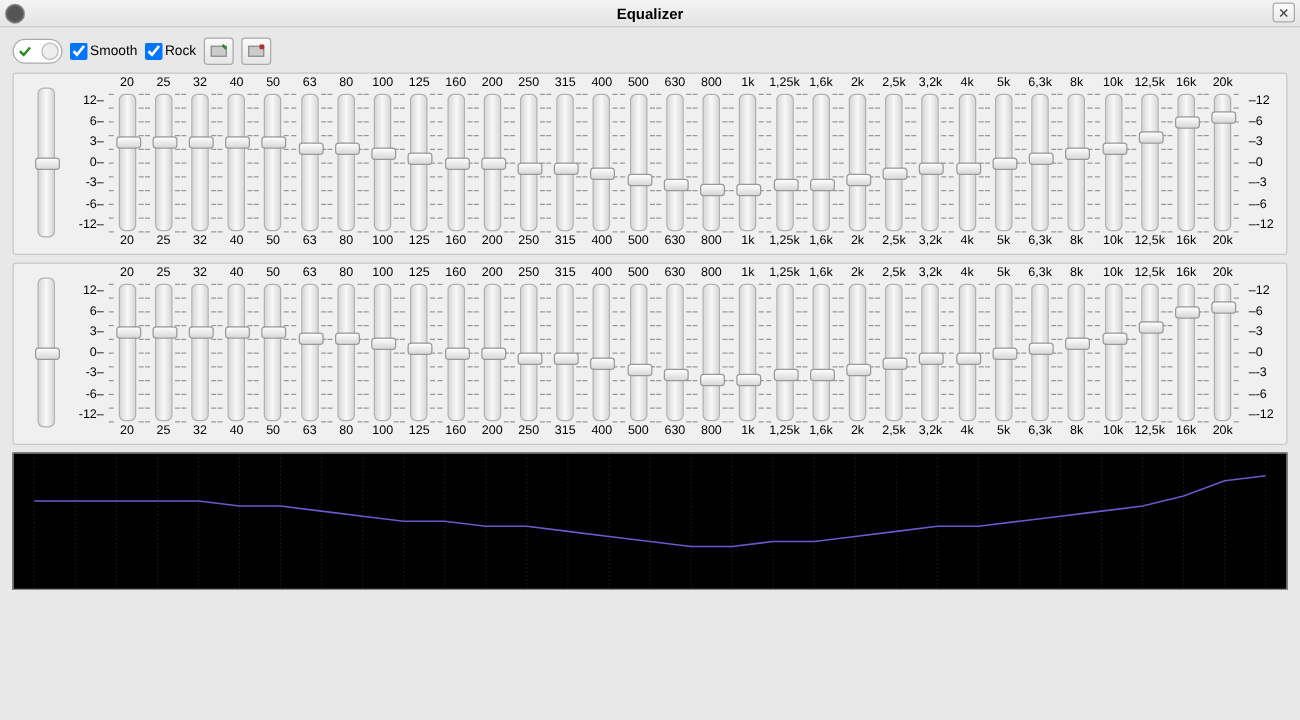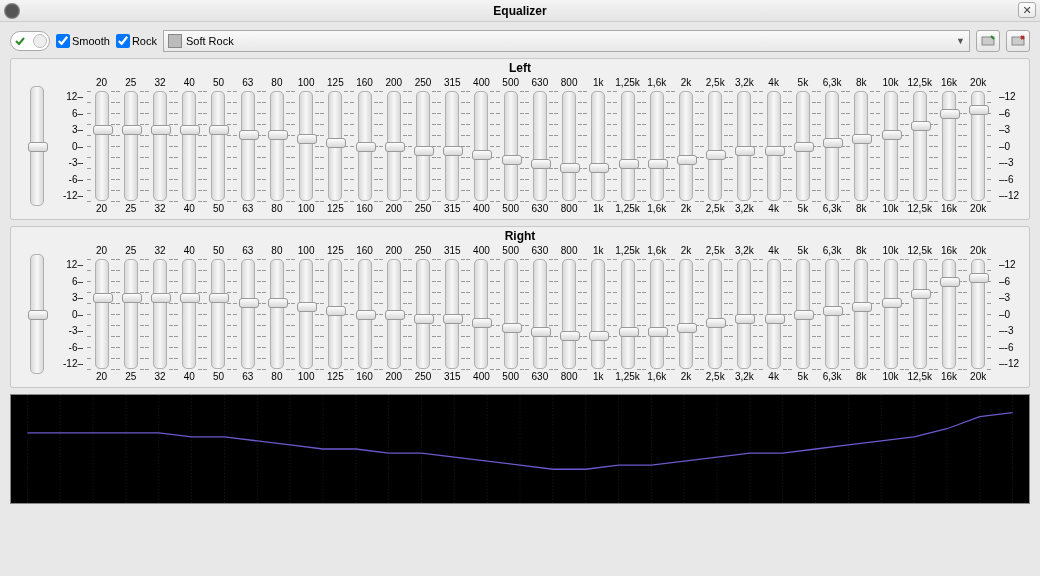--- a/index.html
+++ b/index.html
@@ -108,42 +108,36 @@
       <span class="knob" style="left:22px"></span>
     </div>
     <label class="chk">
       <input type="checkbox" id="smooth-cb" checked="" style="">
       <span>Smooth</span>
     </label>
     <label class="chk">
       <input type="checkbox" id="sync-cb" checked="" style="">
       <span>Rock</span>
     </label>
-    <div class="preset">
-      <span class="ico"></span>
-      <span>Soft Rock</span>
-      <span class="arrow">▼</span>
-    </div>
     <div class="tbtn">
       <svg width="14" height="14">
           <rect x="1" y="3" width="12" height="8" fill="#ccc" stroke="#888"></rect>
           <path d="M10 2 L13 5" stroke="#2a8a2a" stroke-width="2"></path>
         </svg>
     </div>
     <div class="tbtn">
       <svg width="14" height="14">
           <rect x="1" y="3" width="12" height="8" fill="#ccc" stroke="#888"></rect>
           <path d="M10 2 L13 5 M13 2 L10 5" stroke="#b03030" stroke-width="2"></path>
         </svg>
     </div>
   </div>
 
   <div id="channels">
       <div class="panel">
-        <div class="panel-title">Left</div>
         <div class="eq-body">
           <div class="master-col">
             <div class="master-slider">
               <div class="thumb" style="top:55px"></div>
             </div>
           </div>
           <div class="scale-col">
             <span>12–</span>
             <span>6–</span>
             <span>3–</span>
@@ -1244,21 +1238,20 @@
             <span>–6</span>
             <span>–3</span>
             <span>–0</span>
             <span>–-3</span>
             <span>–-6</span>
             <span>–-12</span>
           </div>
         </div>
       </div>
       <div class="panel">
-        <div class="panel-title">Right</div>
         <div class="eq-body">
           <div class="master-col">
             <div class="master-slider">
               <div class="thumb" style="top:55px"></div>
             </div>
           </div>
           <div class="scale-col">
             <span>12–</span>
             <span>6–</span>
             <span>3–</span>

